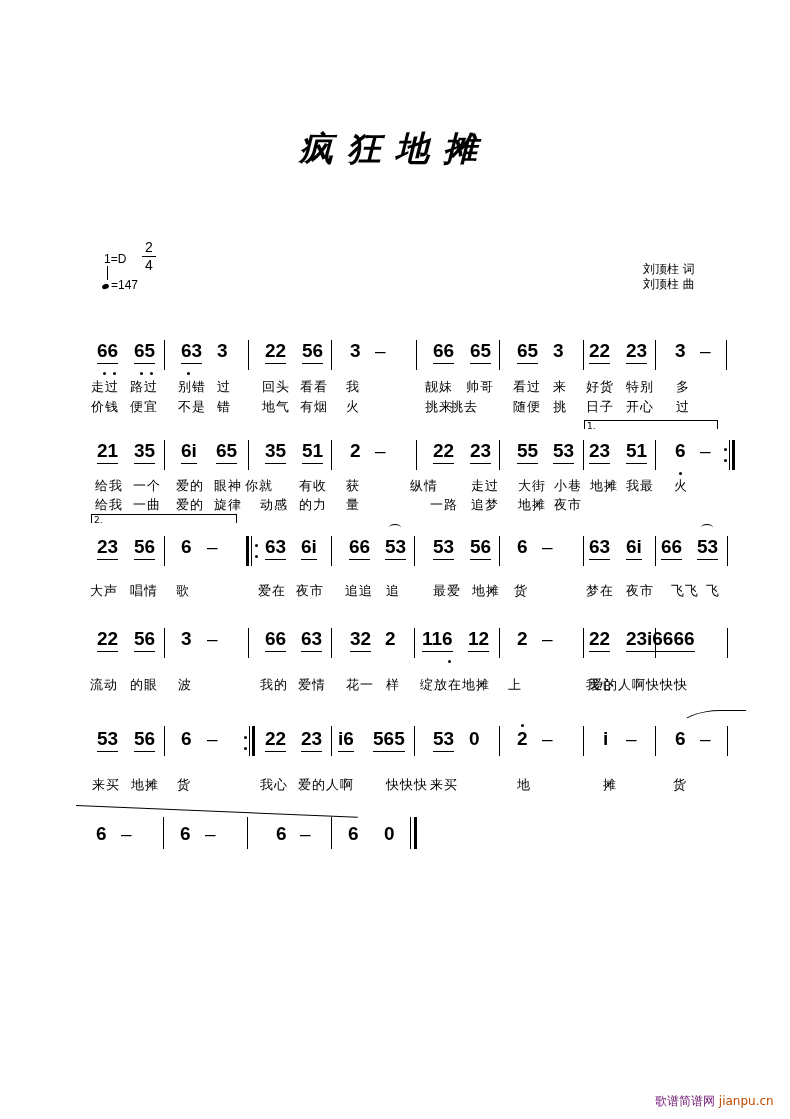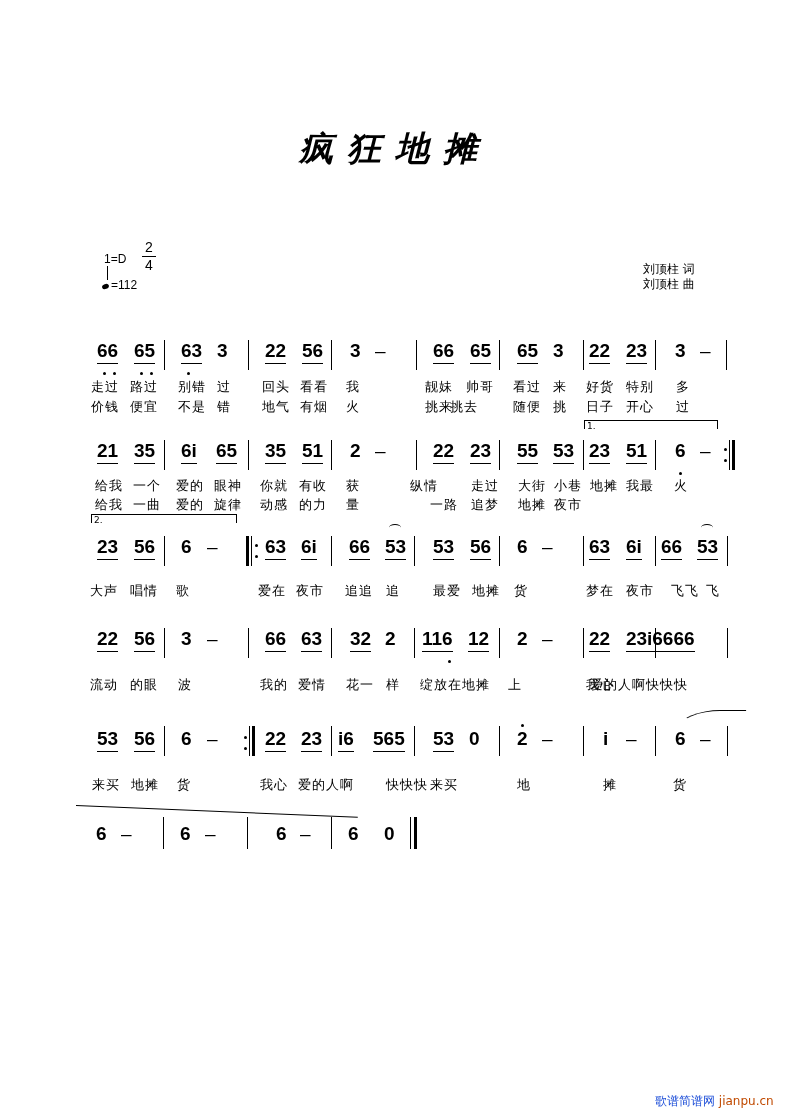--- a/index.html
+++ b/index.html
@@ -32,21 +32,21 @@
 <div class="title">疯狂地摊</div>
 
 <div class="meta">
   <span class="key">1=D</span>
   <div class="frac">
     <span>2</span>
     <span class="bar"></span>
     <span>4</span>
   </div>
   <div class="tempo">
-    <span class="stem"></span><span class="head"></span><span>=112</span>
+    <span class="stem"></span><span class="head"></span><span>=147</span>
   </div>
 </div>
 
 <div class="credits">
   <div>刘顶柱 词</div>
   <div>刘顶柱 曲</div>
 </div>
 
 <div class="row" style="top:340px;height:80px;">
   <span class="n ul" style="left:97px">66</span>
@@ -138,21 +138,21 @@
   <span class="n dash" style="left:700px;top:20px">–</span>
   <span class="dot" style="left:724px;top:28px"></span>
     <span class="dot" style="left:724px;top:39px"></span>
   <div class="dbl thick" style="left:732px;top:20px;height:30px"></div>
   <div class="bl" style="left:729px;top:20px;height:30px"></div>
 
   <span class="lyr" style="left:95px;top:57px">给我</span>
   <span class="lyr" style="left:133px;top:57px">一个</span>
   <span class="lyr" style="left:176px;top:57px">爱的</span>
   <span class="lyr" style="left:214px;top:57px">眼神</span>
-  <span class="lyr" style="left:260px;top:57px">你就</span>
+  <span class="lyr" style="left:245px;top:57px">你就</span>
   <span class="lyr" style="left:299px;top:57px">有收</span>
   <span class="lyr" style="left:346px;top:57px">获</span>
   <span class="lyr" style="left:410px;top:57px">纵情</span>
   <span class="lyr" style="left:471px;top:57px">走过</span>
   <span class="lyr" style="left:518px;top:57px">大街</span>
   <span class="lyr" style="left:554px;top:57px">小巷</span>
   <span class="lyr" style="left:590px;top:57px">地摊</span>
   <span class="lyr" style="left:626px;top:57px">我最</span>
   <span class="lyr" style="left:674px;top:57px">火</span>
 
@@ -310,15 +310,15 @@
   <span class="n" style="left:276px;top:18px">6</span>
   <span class="n dash" style="left:300px;top:18px">–</span>
   <div class="bl" style="left:331px;top:12px;height:32px"></div>
   <span class="n" style="left:348px;top:18px">6</span>
   <span class="n" style="left:384px;top:18px">0</span>
   <div class="bl" style="left:410px;top:12px;height:32px"></div>
   <div class="dbl thick" style="left:414px;top:12px;height:32px"></div>
 </div>
 
 <div class="wm">
-  <span style="color:#1d4ed8">歌谱简谱网</span>
+  <span style="color:#701a75">歌谱简谱网</span>
   <span>jianpu.cn</span>
 </div>
 
 </body></html>

